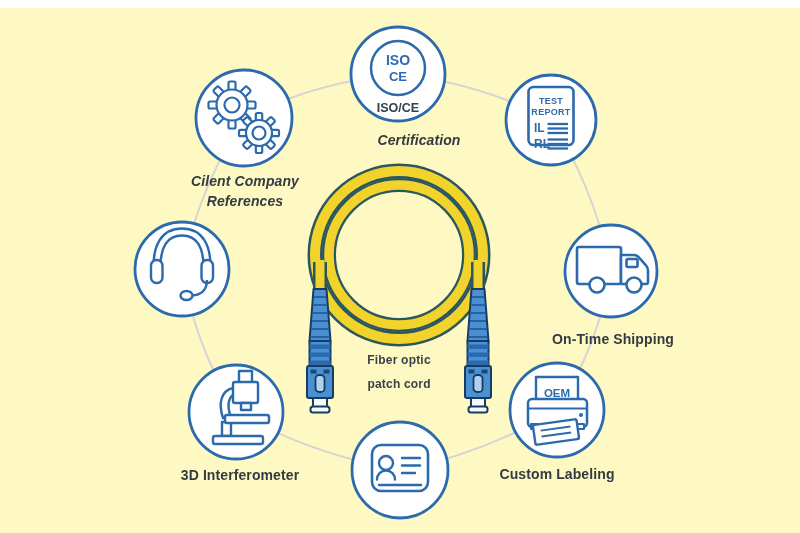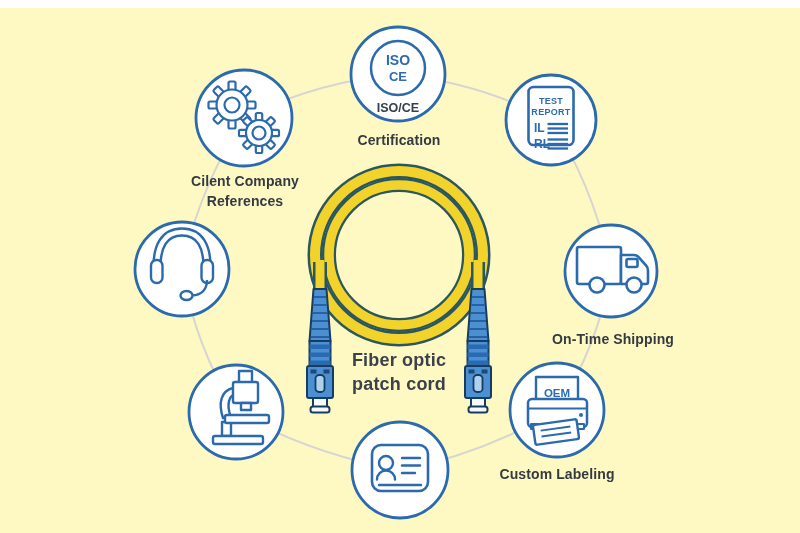--- a/index.html
+++ b/index.html
@@ -9,21 +9,21 @@
     font-family:"Liberation Sans", sans-serif;
     margin-top:8px;
   }
   .label{
     position:absolute;width:max-content;transform:translateX(-50%);
     text-align:center;color:#343a42;font-size:14px;font-weight:700;
     line-height:20px;white-space:pre-line;letter-spacing:.1px;
   }
   .center-title{
     position:absolute;width:max-content;transform:translateX(-50%);
-    text-align:center;color:#3b414b;font-size:18px;font-weight:700;
+    text-align:right;color:#3b414b;font-size:12px;font-weight:700;
     line-height:24px;white-space:pre-line;letter-spacing:.2px;
   }
   svg{position:absolute;left:0;top:0;}
   svg text{font-family:"Liberation Sans", sans-serif;}
   .blue-txt{fill:#2b6cb0;font-weight:700;}
   .dark-txt{fill:#33404f;font-weight:700;}
 </style>
 </head>
 <body>
 
@@ -204,21 +204,22 @@
       <rect x="-13" y="358" width="26" height="32" rx="2" fill="#4a90d2" stroke="#173c61" stroke-width="2"></rect>
       <rect x="-9.5" y="361.5" width="6" height="4" fill="#173c61" opacity="0.85"></rect>
       <rect x="3.5" y="361.5" width="6" height="4" fill="#173c61" opacity="0.85"></rect>
       <rect x="-4.5" y="367" width="9" height="17" rx="3.5" fill="#add1ee" stroke="#173c61" stroke-width="1.8"></rect>
       <rect x="-7" y="390" width="14" height="9" fill="#f7fafc" stroke="#173c61" stroke-width="2"></rect>
       <rect x="-9.5" y="398.5" width="19" height="6" rx="2.5" fill="#f7fafc" stroke="#173c61" stroke-width="2"></rect>
     </g>
   </g>
 </svg>
 
-<div class="label" style="left:399px;top:122px;">Certification</div>
+<div class="label" style="left:419px;top:122px;font-style:italic;">Certification</div>
 <div class="label" style="left:613px;top:321px;">On-Time Shipping</div>
 <div class="label" style="left:557px;top:456px;">Custom Labeling</div>
-<div class="label" style="left:245px;top:163px;">Cilent Company
+<div class="label" style="left:240px;top:457px;">3D Interferometer</div>
+<div class="label" style="left:245px;top:163px;font-style:italic;">Cilent Company
 References</div>
 <div class="center-title" style="left:399px;top:340px;">Fiber optic
 patch cord</div>
 
 </div>
 
 </body></html>

